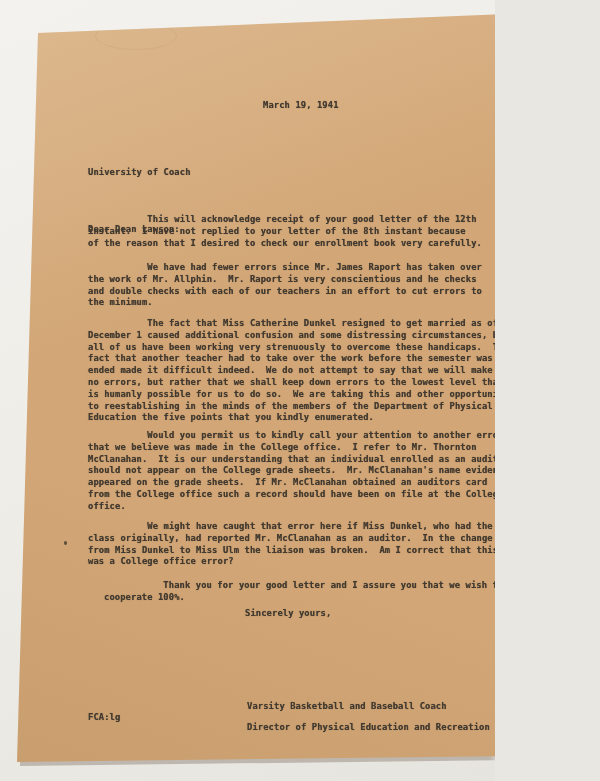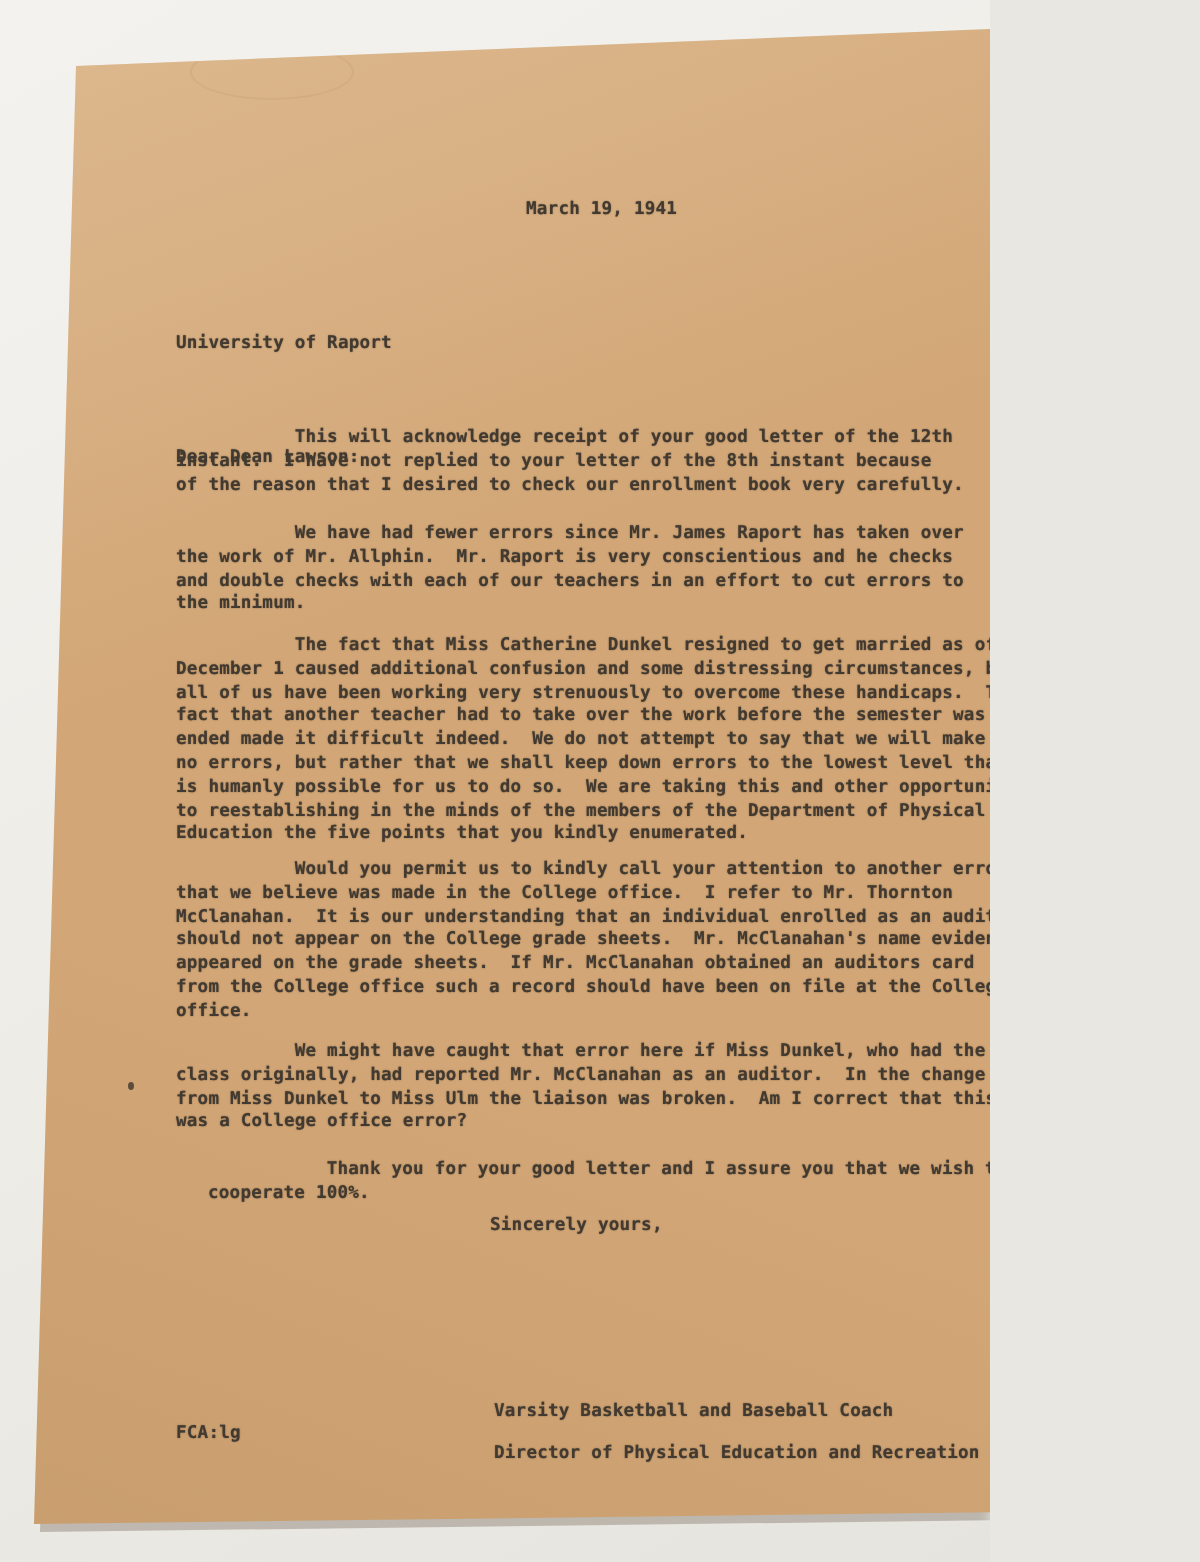--- a/index.html
+++ b/index.html
@@ -77,21 +77,21 @@
 <div class="scan">
   <div class="paper-shadow"></div>
 
   <div class="paper">
 
     <div class="emboss-mark"></div>
 
     <div class="ink date-line">March 19, 1941</div>
 
     <div class="ink address-block">
-      <div>University of Raport</div>
+      <div>University of Coach</div>
     </div>
 
     <div class="ink salutation">Dear Dean Lawson:</div>
 
     <div class="ink para-1">           This will acknowledge receipt of your good letter of the 12th
 instant.  I have not replied to your letter of the 8th instant because
 of the reason that I desired to check our enrollment book very carefully.</div>
 
     <div class="ink para-2">           We have had fewer errors since Mr. James Raport has taken over
 the work of Mr. Allphin.  Mr. Raport is very conscientious and he checks

